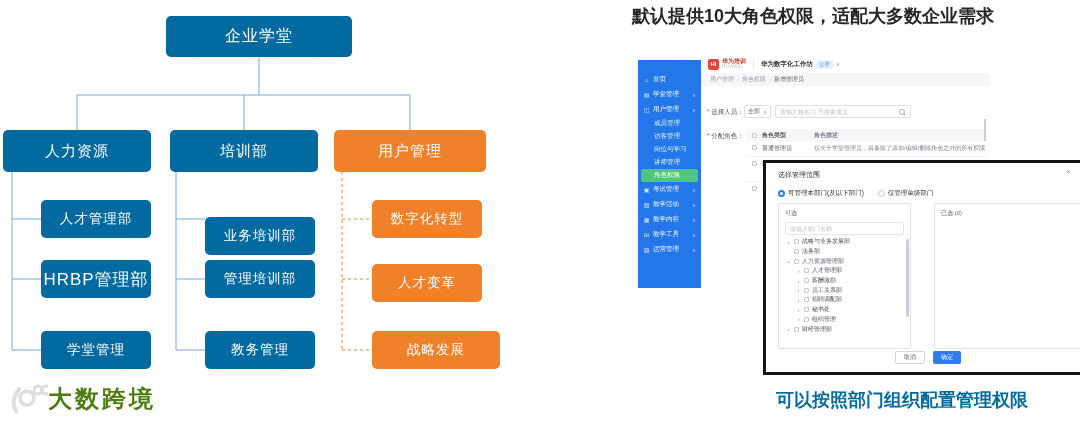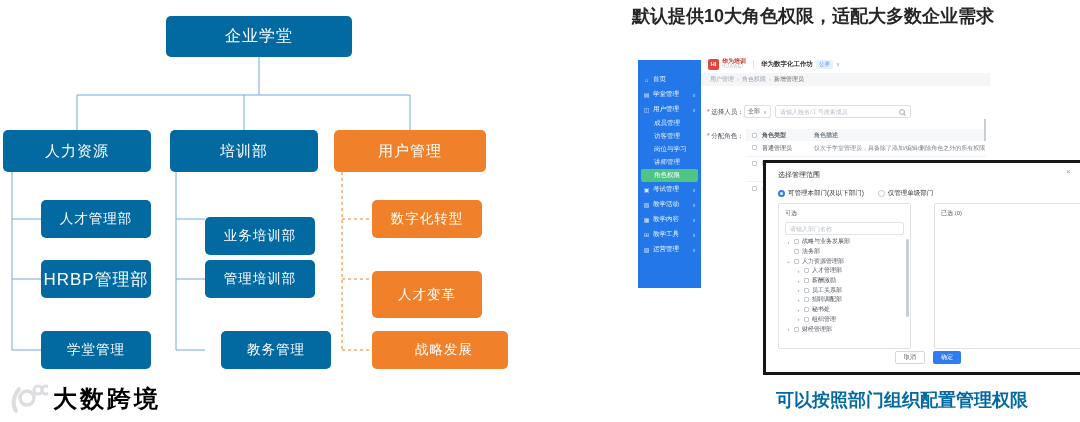--- a/index.html
+++ b/index.html
@@ -5,21 +5,21 @@
   html,body{margin:0;padding:0;background:#fff;}
   .canvas{position:relative;width:1080px;height:422px;background:#fff;overflow:hidden;
           font-family:"Liberation Sans","DejaVu Sans",sans-serif;}
   
   .olines{position:absolute;left:0;top:0;}
   .obox{position:absolute;display:flex;align-items:center;justify-content:center;
         color:#fff;border-radius:5px;font-weight:500;letter-spacing:1px;}
   .obox.blue{background:#0369a1;}
   .obox.orange{background:#f0812a;}
   
-  .wm{position:absolute;left:6px;top:383px;display:flex;align-items:center;gap:5px;color:#000000;}
+  .wm{position:absolute;left:6px;top:383px;display:flex;align-items:center;color:#4d7c0f;}
   .wmtext{font-size:24px;font-weight:bold;letter-spacing:3px;}
   
   .headline{position:absolute;left:632px;top:4px;font-size:18px;font-weight:bold;color:#262626;white-space:nowrap;}
   .caption{position:absolute;left:776px;top:388px;width:340px;text-align:left;font-size:18px;font-weight:bold;color:#0369a1;}
   
   .app{position:absolute;left:638px;top:55px;width:352px;height:235px;background:#fff;font-size:6px;}
   .side{position:absolute;left:0;top:5px;width:63px;height:228px;background:#2377e8;
         padding-top:12px;box-sizing:border-box;}
   .sitem{height:15px;display:flex;align-items:center;padding:0 5px;color:rgba(255,255,255,.95);
          font-size:6.5px;gap:3px;cursor:default;}
@@ -113,25 +113,25 @@
   <div class="obox blue" style="left:170px;top:130px;width:148px;height:42px;font-size:15px;">培训部</div>
   <div class="obox blue" style="left:3px;top:130px;width:148px;height:42px;font-size:15px;">人力资源</div>
   <div class="obox orange" style="left:334px;top:130px;width:152px;height:42px;font-size:15px;">用户管理</div>
 
   <div class="obox blue" style="left:41px;top:200px;width:110px;height:38px;font-size:13.5px;">人才管理部</div>
   <div class="obox blue" style="left:41px;top:260px;width:110px;height:38px;font-size:17px;">HRBP管理部</div>
   <div class="obox blue" style="left:41px;top:331px;width:110px;height:38px;font-size:13.5px;">学堂管理</div>
 
   <div class="obox blue" style="left:205px;top:217px;width:110px;height:38px;font-size:13.5px;">业务培训部</div>
   <div class="obox blue" style="left:205px;top:260px;width:110px;height:38px;font-size:13.5px;">管理培训部</div>
-  <div class="obox blue" style="left:205px;top:331px;width:110px;height:38px;font-size:13.5px;margin-left:16px;">教务管理</div>
+  <div class="obox blue" style="left:205px;top:331px;width:110px;height:38px;font-size:13.5px;">教务管理</div>
 
   <div class="obox orange" style="left:372px;top:200px;width:110px;height:38px;font-size:13.5px;">数字化转型</div>
-  <div class="obox orange" style="left:372px;top:271px;width:110px;height:47px;font-size:13.5px;">人才变革</div>
-  <div class="obox orange" style="left:372px;top:331px;width:128px;height:38px;font-size:13.5px;padding-left:8px;">战略发展</div>
+  <div class="obox orange" style="left:372px;top:264px;width:110px;height:38px;font-size:13.5px;">人才变革</div>
+  <div class="obox orange" style="left:372px;top:331px;width:128px;height:38px;font-size:13.5px;">战略发展</div>
 
   <div class="wm">
     <svg width="42" height="32" viewBox="0 0 42 32">
       <path d="M10,28 Q4,18 13,6" stroke="#dcdee1" stroke-width="4" fill="none" stroke-linecap="round"></path>
       <circle cx="21" cy="15" r="7" stroke="#dcdee1" stroke-width="3.5" fill="none"></circle>
       <circle cx="32" cy="7" r="4" stroke="#dcdee1" stroke-width="3" fill="none"></circle>
       <circle cx="40" cy="7" r="4" stroke="#dcdee1" stroke-width="3" fill="none"></circle>
     </svg>
     <span class="wmtext">大数跨境</span>
   </div>

